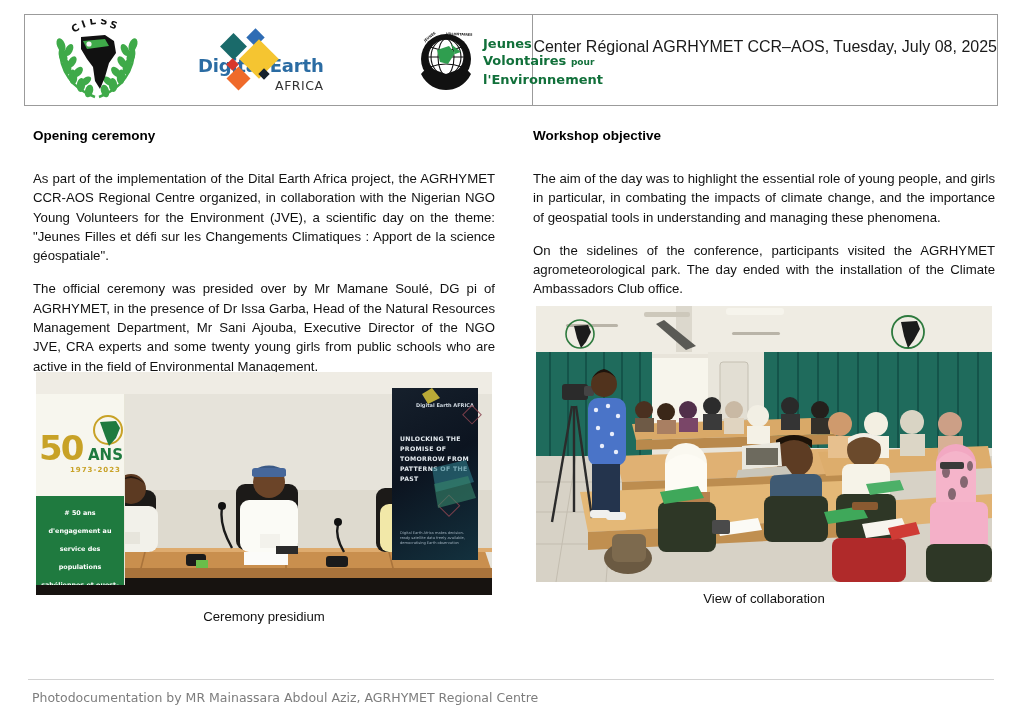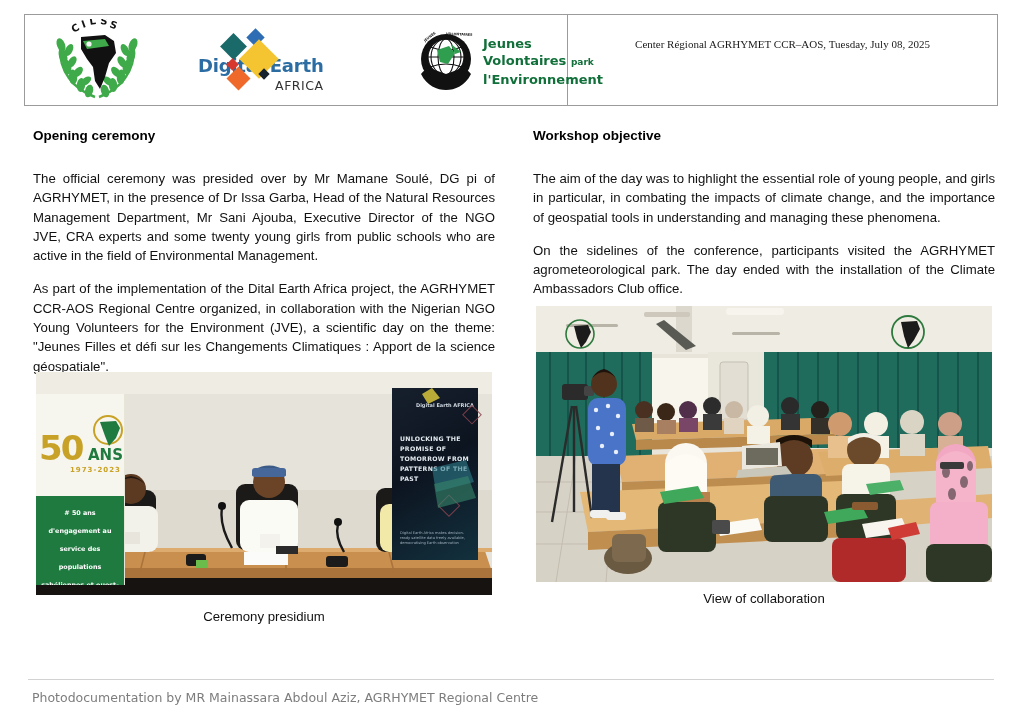--- a/index.html
+++ b/index.html
@@ -44,22 +44,22 @@
   }
   .hdr-title {
     font-family: "Liberation Serif", serif;
     font-size: 15.5px;
     color: #b23b3b;
     letter-spacing: 0.1px;
     line-height: 18px;
     white-space: nowrap;
   }
   .hdr-subtitle {
-    font-family: Liberation Serif, serif;
-    font-size: 11px;
+    font-family: Liberation Sans, sans-serif;
+    font-size: 16px;
     color: #1a1a1a;
     margin-top: 13px;
     white-space: nowrap;
   }
 
   
   .logo-cilss {
     position: absolute;
     left: 18px;
     top: 4px;
@@ -328,36 +328,36 @@
         </g>
         <g fill="#111111" font-family="DejaVu Sans, sans-serif" font-size="3.4" font-weight="bold">
           <text x="10" y="12" transform="rotate(-38 10 12)">JEUNES</text>
           <text x="31" y="5" transform="rotate(2 31 5)">VOLONTAIRES</text>
         </g>
       </svg>
       <div class="jve-text">
         <div>Jeunes</div>
         <div>
           <span>Volontaires</span>
-          <span class="jve-small">park</span>
+          <span class="jve-small">pour</span>
         </div>
         <div>l'Environnement</div>
       </div>
     </div>
   </div>
 
   <div class="header-title-pane">
     <div class="hdr-subtitle">Center Régional AGRHYMET CCR–AOS, Tuesday, July 08, 2025</div>
   </div>
 </div>
 
 <div class="col col-left">
   <h2 class="sect-head">Opening ceremony</h2>
+  <p class="para">As part of the implementation of the Dital Earth Africa project, the AGRHYMET CCR-AOS Regional Centre organized, in collaboration with the Nigerian NGO Young Volunteers for the Environment (JVE), a scientific day on the theme: "Jeunes Filles et défi sur les Changements Climatiques : Apport de la science géospatiale".</p>
   <p class="para">The official ceremony was presided over by Mr Mamane Soulé, DG pi of AGRHYMET, in the presence of Dr Issa Garba, Head of the Natural Resources Management Department, Mr Sani Ajouba, Executive Director of the NGO JVE, CRA experts and some twenty young girls from public schools who are active in the field of Environmental Management.</p>
-  <p class="para">As part of the implementation of the Dital Earth Africa project, the AGRHYMET CCR-AOS Regional Centre organized, in collaboration with the Nigerian NGO Young Volunteers for the Environment (JVE), a scientific day on the theme: "Jeunes Filles et défi sur les Changements Climatiques : Apport de la science géospatiale".</p>
 </div>
 
 <div class="col col-right">
   <h2 class="sect-head">Workshop objective</h2>
   <p class="para">The aim of the day was to highlight the essential role of young people, and girls in particular, in combating the impacts of climate change, and the importance of geospatial tools in understanding and managing these phenomena.</p>
   <p class="para">On the sidelines of the conference, participants visited the AGRHYMET agrometeorological park. The day ended with the installation of the Climate Ambassadors Club office.</p>
 </div>
 
 <div class="photo-left">
   <svg width="456" height="223" viewBox="0 0 456 223">

